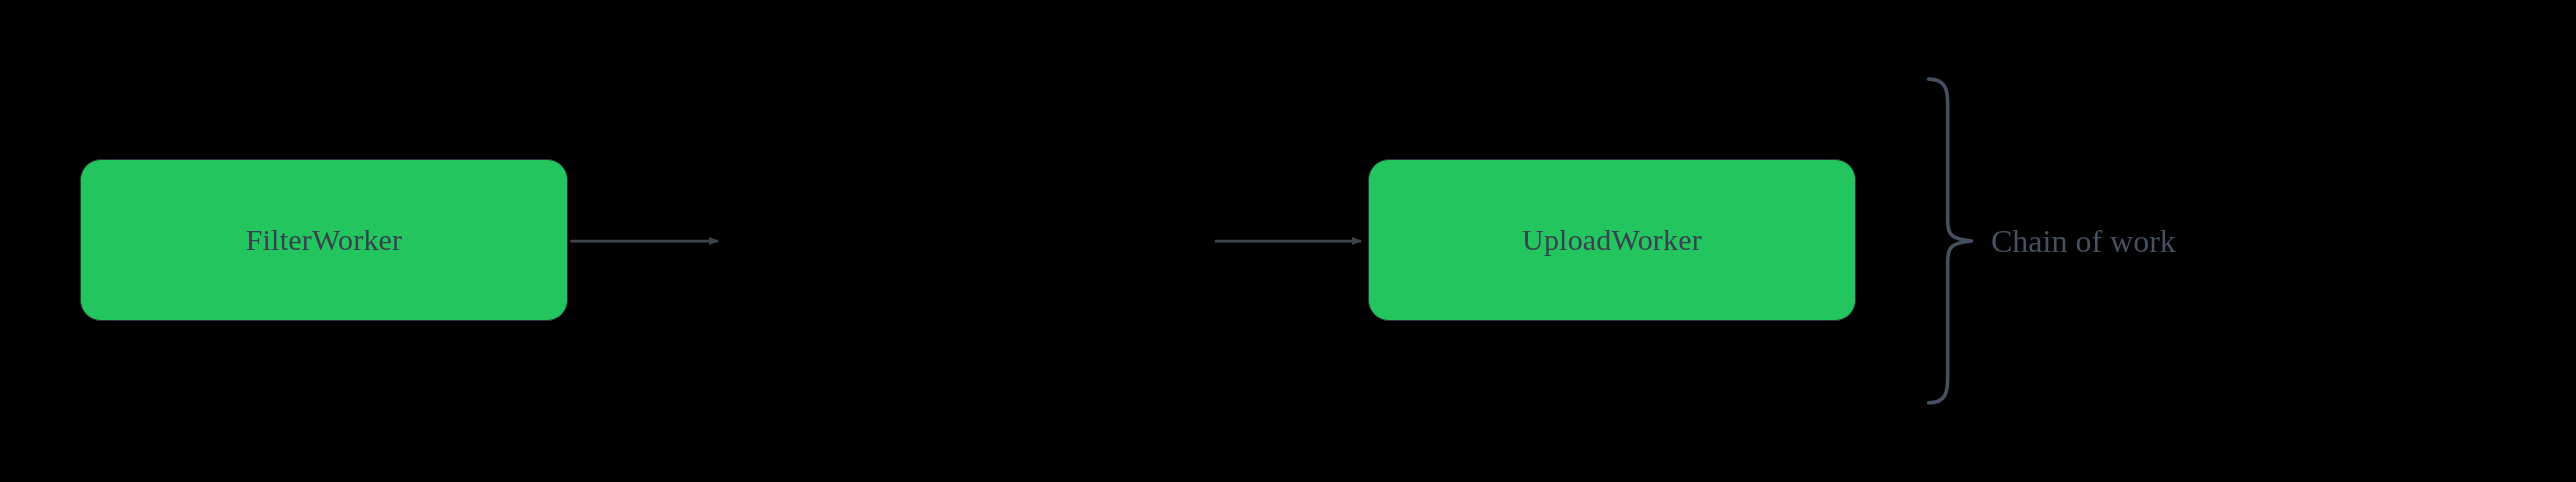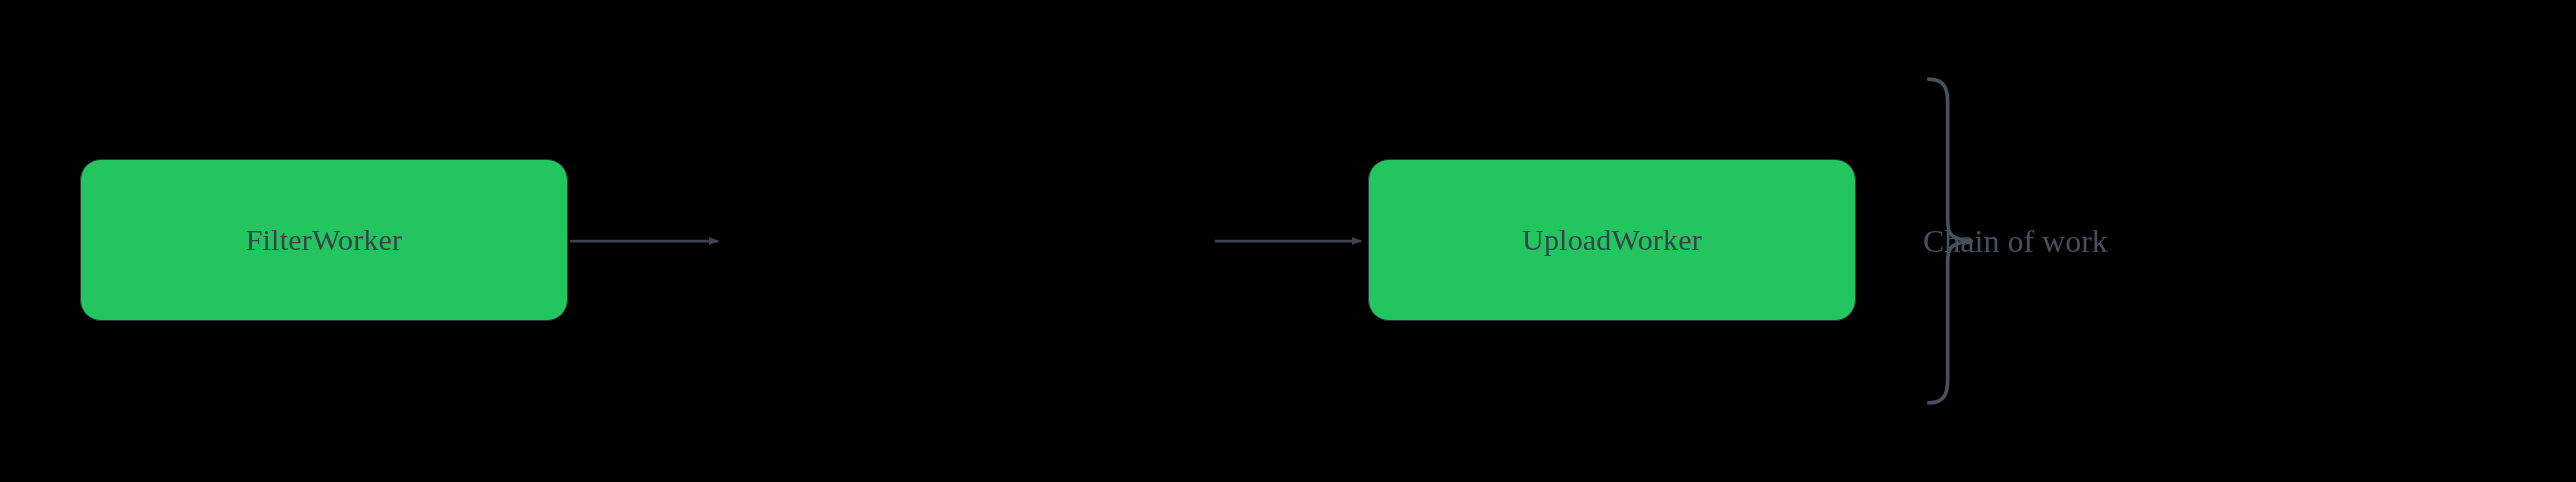--- a/index.html
+++ b/index.html
@@ -90,16 +90,16 @@
 
   <div class="node" style="left:80px; top:159px; width:488px; height:162px;">
     <span class="node-label">FilterWorker</span>
   </div>
 
 
   <div class="node" style="left:1368px; top:159px; width:488px; height:162px;">
     <span class="node-label">UploadWorker</span>
   </div>
 
-  <div id="group-label" style="left:1923px; top:241px; transform:translateY(-50%);">Chain of work</div>
+  <div id="group-label" style="left:1991px; top:241px; transform:translateY(-50%);">Chain of work</div>
 
 </div>
 
 
 </body></html>

